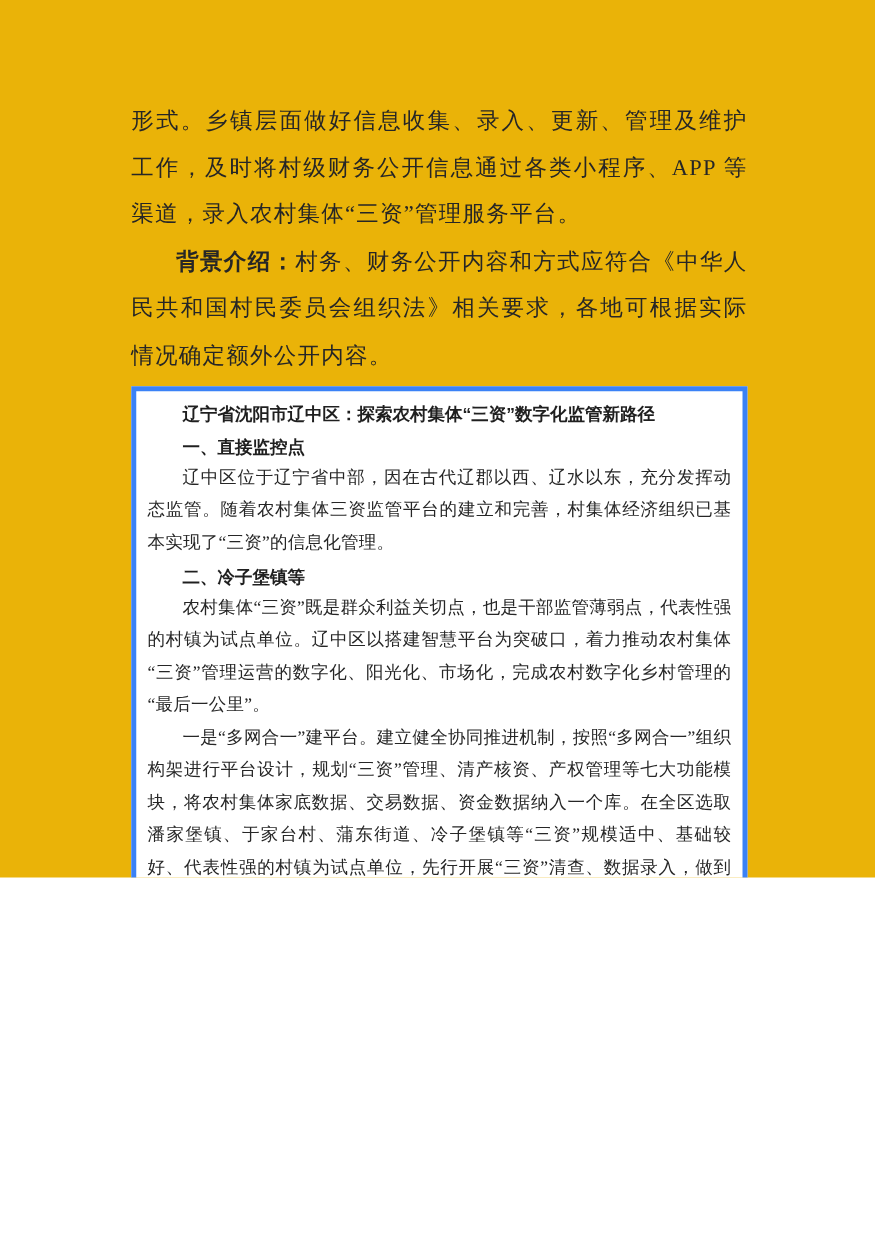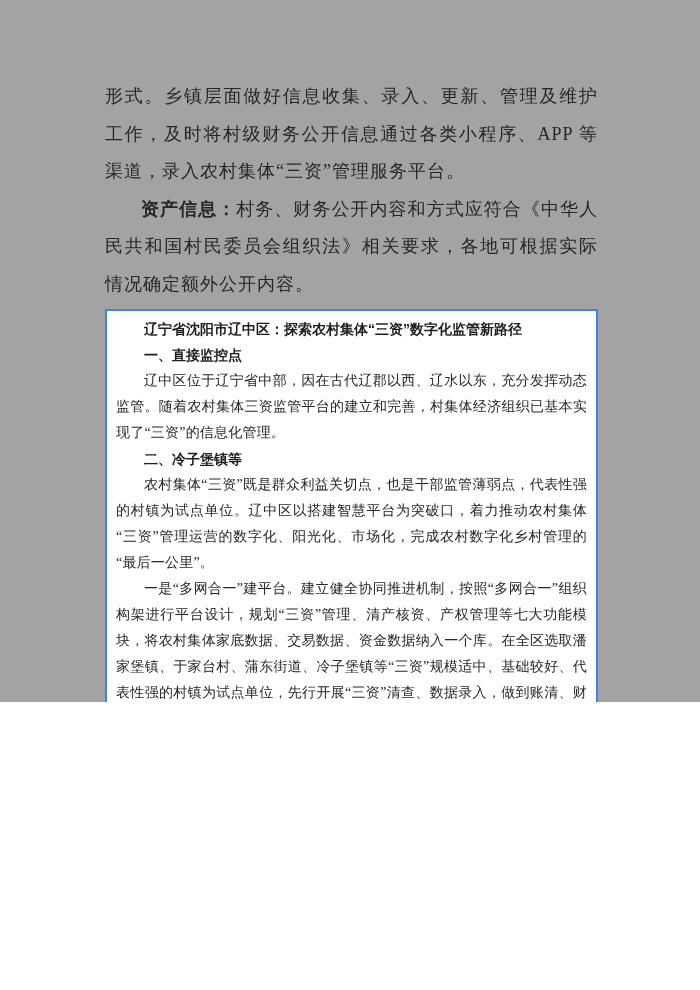--- a/index.html
+++ b/index.html
@@ -5,21 +5,21 @@
   html, body { margin: 0; padding: 0; }
   body {
     width: 700px; height: 990px;
     background: #ffffff;
     font-family: "Liberation Serif", "DejaVu Serif", serif;
     color: #262626;
   }
   .page {
     position: relative;
     width: 700px; height: 702px;
-    background: #a3a3a3;
+    background: #eab308;
     overflow: hidden;
   }
   .content {
     position: absolute;
     left: 105px; top: 78px;
     width: 493px;
   }
   .body-para {
     margin: 0;
     font-size: 18px;
@@ -27,21 +27,21 @@
     text-align: justify;
     letter-spacing: 1px;
     color: #262626;
   }
   .body-para.indent { text-indent: 2em; }
   .body-para strong { font-weight: bold; }
 
   .case-box {
     box-sizing: border-box;
     margin-top: 6px;
-    border: 2px solid #3b82f6;
+    border: 4px solid #3b82f6;
     padding: 5px 9px 24px 9px;
     background: #ffffff;
   }
   .box-title, .box-heading {
     margin: 0;
     font-size: 14px;
     line-height: 26px;
     font-weight: bold;
     text-indent: 2em;
     text-align: left;
@@ -67,21 +67,21 @@
   }
 </style>
 </head>
 <body>
 
 <div class="page">
   <main class="content">
 
     <p class="body-para">形式。乡镇层面做好信息收集、录入、更新、管理及维护工作，及时将村级财务公开信息通过各类小程序、APP 等渠道，录入农村集体“三资”管理服务平台。</p>
 
-    <p class="body-para indent"><strong>资产信息：</strong><span>村务、财务公开内容和方式应符合《中华人民共和国村民委员会组织法》相关要求，各地可根据实际情况确定额外公开内容。</span></p>
+    <p class="body-para indent"><strong>背景介绍：</strong><span>村务、财务公开内容和方式应符合《中华人民共和国村民委员会组织法》相关要求，各地可根据实际情况确定额外公开内容。</span></p>
 
     <section class="case-box">
       <p class="box-title">辽宁省沈阳市辽中区：探索农村集体“三资”数字化监管新路径</p>
       <p class="box-heading">一、直接监控点</p>
       <p class="box-para">辽中区位于辽宁省中部，因在古代辽郡以西、辽水以东，充分发挥动态监管。随着农村集体三资监管平台的建立和完善，村集体经济组织已基本实现了“三资”的信息化管理。</p>
       <p class="box-heading">二、冷子堡镇等</p>
       <p class="box-para">农村集体“三资”既是群众利益关切点，也是干部监管薄弱点，代表性强的村镇为试点单位。辽中区以搭建智慧平台为突破口，着力推动农村集体“三资”管理运营的数字化、阳光化、市场化，完成农村数字化乡村管理的“最后一公里”。</p>
       <p class="box-para">一是“多网合一”建平台。建立健全协同推进机制，按照“多网合一”组织构架进行平台设计，规划“三资”管理、清产核资、产权管理等七大功能模块，将农村集体家底数据、交易数据、资金数据纳入一个库。在全区选取潘家堡镇、于家台村、蒲东街道、冷子堡镇等“三资”规模适中、基础较好、代表性强的村镇为试点单位，先行开展“三资”清查、数据录入，做到账清、财清、物清和债权债务清。平台已收录资金信息 175992 条、资源信息 2546 条、资产信息 21455 条。</p>
     </section>
 

